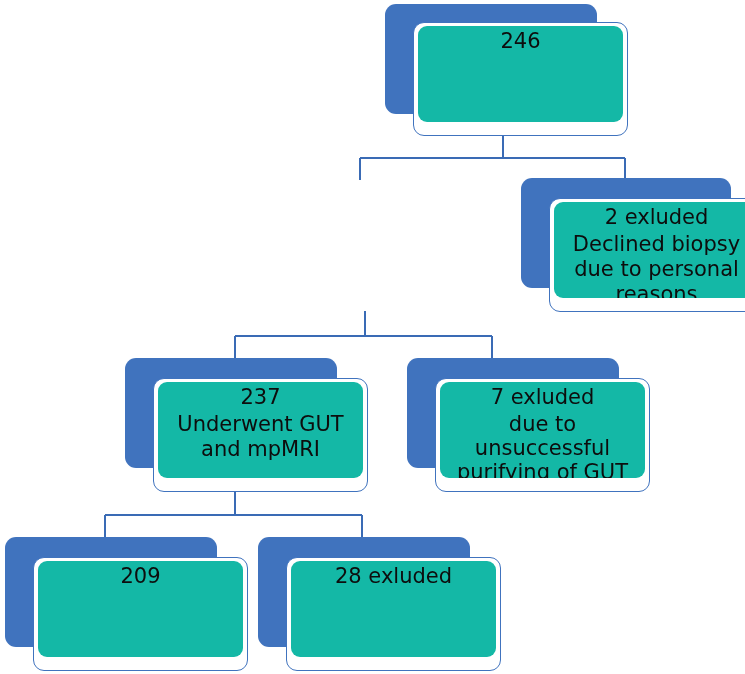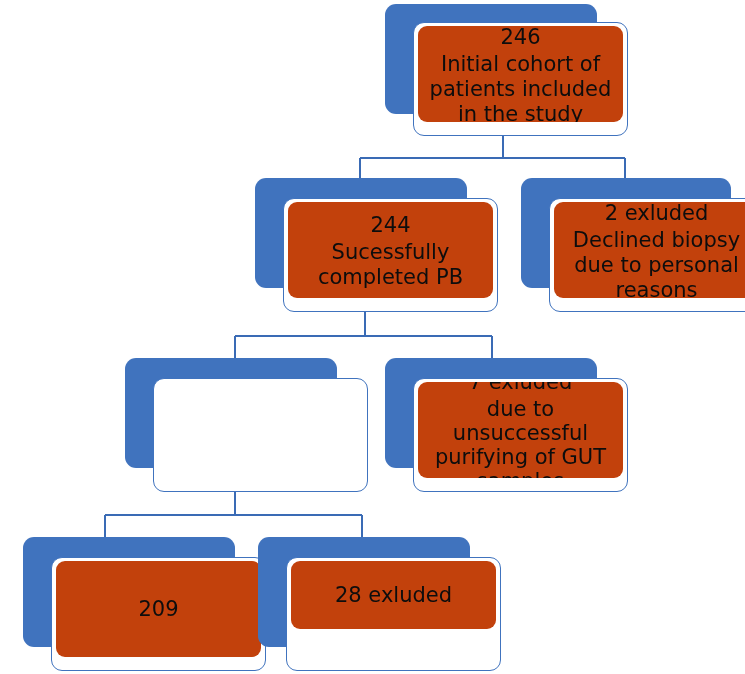--- a/index.html
+++ b/index.html
@@ -40,27 +40,26 @@
   .node .card{
     position:absolute;
     background:#ffffff;
     border:1.6px solid #4073BE;
     border-radius:11px;
     box-sizing:border-box;
   }
   
   .node .inner{
     position:absolute;
-    background:#c2410c;
+    background:#14b8a6;
     border-radius:9px;
     box-sizing:border-box;
     display:flex;
     flex-direction:column;
     align-items:center;
-    justify-content:center;
     text-align:center;
     color:#0d0d0d;
     overflow:hidden;
   }
   .node .count{
     font-size:21px;
     line-height:30px;
     white-space:nowrap;
   }
   .node .desc{
@@ -84,65 +83,60 @@
 
       <path d="M235,491 L235,515 M105,515 L362,515 M105,515 L105,537 M362,515 L362,537"></path>
     </g>
   </svg>
 
   <div class="node" style="left:385px; top:4px; width:243px; height:132px;">
     <div class="shadow" style="width:212px; height:110px;"></div>
     <div class="card" style="left:28px; top:18px; width:215px; height:114px;"></div>
     <div class="inner" style="left:33px; top:22px; width:205px; height:96px;">
       <div class="count">246</div>
-      <div class="desc">Initial cohort of patients included in the study</div>
     </div>
   </div>
 
-  <div class="node" style="left:255px; top:178px; width:243px; height:134px;">
-    <div class="shadow" style="width:212px; height:110px;"></div>
-    <div class="card" style="left:28px; top:20px; width:215px; height:114px;"></div>
-    <div class="inner" style="left:33px; top:24px; width:205px; height:96px;">
-      <div class="count">244</div>
-      <div class="desc">Sucessfully completed PB</div>
-    </div>
-  </div>
 
   <div class="node" style="left:513px; top:178px; width:232px; height:134px;margin-left:8px;">
     <div class="shadow" style="width:210px; height:110px;"></div>
     <div class="card" style="left:28px; top:20px; width:215px; height:114px;"></div>
     <div class="inner" style="left:33px; top:24px; width:205px; height:96px;">
       <div class="count">2 exluded</div>
       <div class="desc">Declined biopsy due to personal reasons</div>
     </div>
   </div>
 
   <div class="node" style="left:125px; top:358px; width:243px; height:134px;">
     <div class="shadow" style="width:212px; height:110px;"></div>
     <div class="card" style="left:28px; top:20px; width:215px; height:114px;"></div>
+    <div class="inner" style="left:33px; top:24px; width:205px; height:96px;">
+      <div class="count">237</div>
+      <div class="desc">Underwent GUT and mpMRI</div>
+    </div>
   </div>
 
-  <div class="node" style="left:385px; top:358px; width:205px; height:134px;">
+  <div class="node" style="left:407px; top:358px; width:205px; height:134px;">
     <div class="shadow" style="width:212px; height:110px;"></div>
     <div class="card" style="left:28px; top:20px; width:215px; height:114px;"></div>
     <div class="inner" style="left:33px; top:24px; width:205px; height:96px;">
       <div class="count">7 exluded</div>
       <div class="desc tight">due to unsuccessful purifying of GUT samples</div>
     </div>
   </div>
 
-  <div class="node" style="left:23px; top:537px; width:243px; height:134px;">
+  <div class="node" style="left:5px; top:537px; width:243px; height:134px;">
     <div class="shadow" style="width:212px; height:110px;"></div>
     <div class="card" style="left:28px; top:20px; width:215px; height:114px;"></div>
     <div class="inner" style="left:33px; top:24px; width:205px; height:96px;">
       <div class="count">209</div>
     </div>
   </div>
 
   <div class="node" style="left:258px; top:537px; width:243px; height:134px;">
     <div class="shadow" style="width:212px; height:110px;"></div>
     <div class="card" style="left:28px; top:20px; width:215px; height:114px;"></div>
-    <div class="inner" style="left:33px; top:24px; width:205px; height:68px;">
+    <div class="inner" style="left:33px; top:24px; width:205px; height:96px;">
       <div class="count">28 exluded</div>
     </div>
   </div>
 
 </div>
 
 </body></html>

